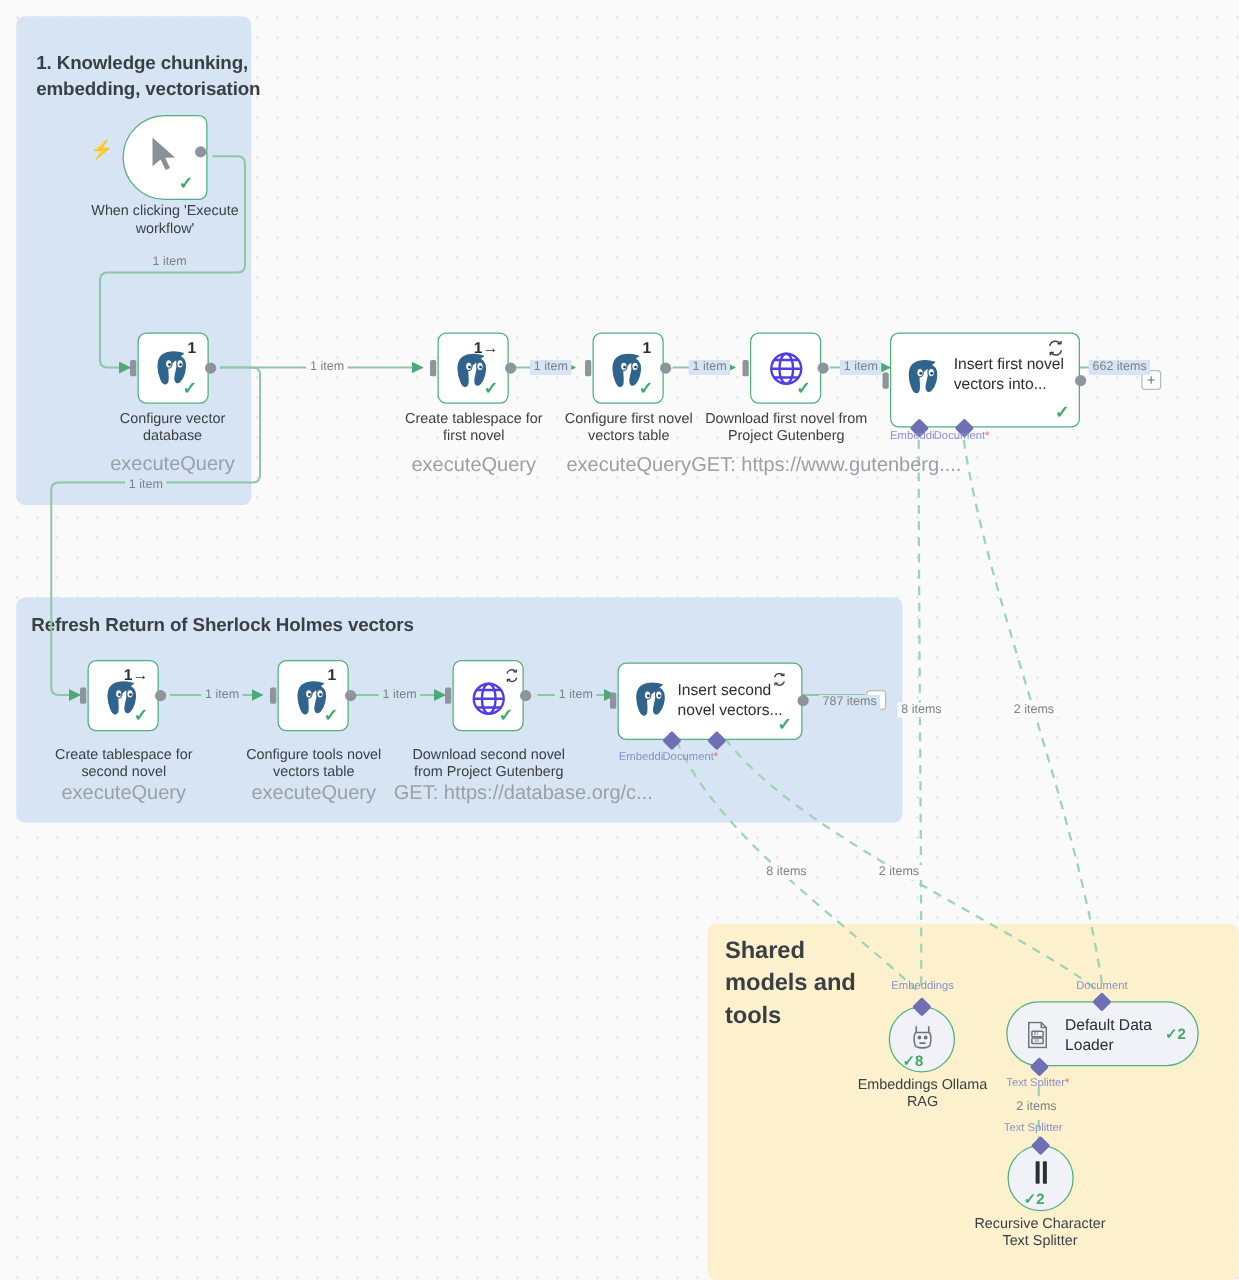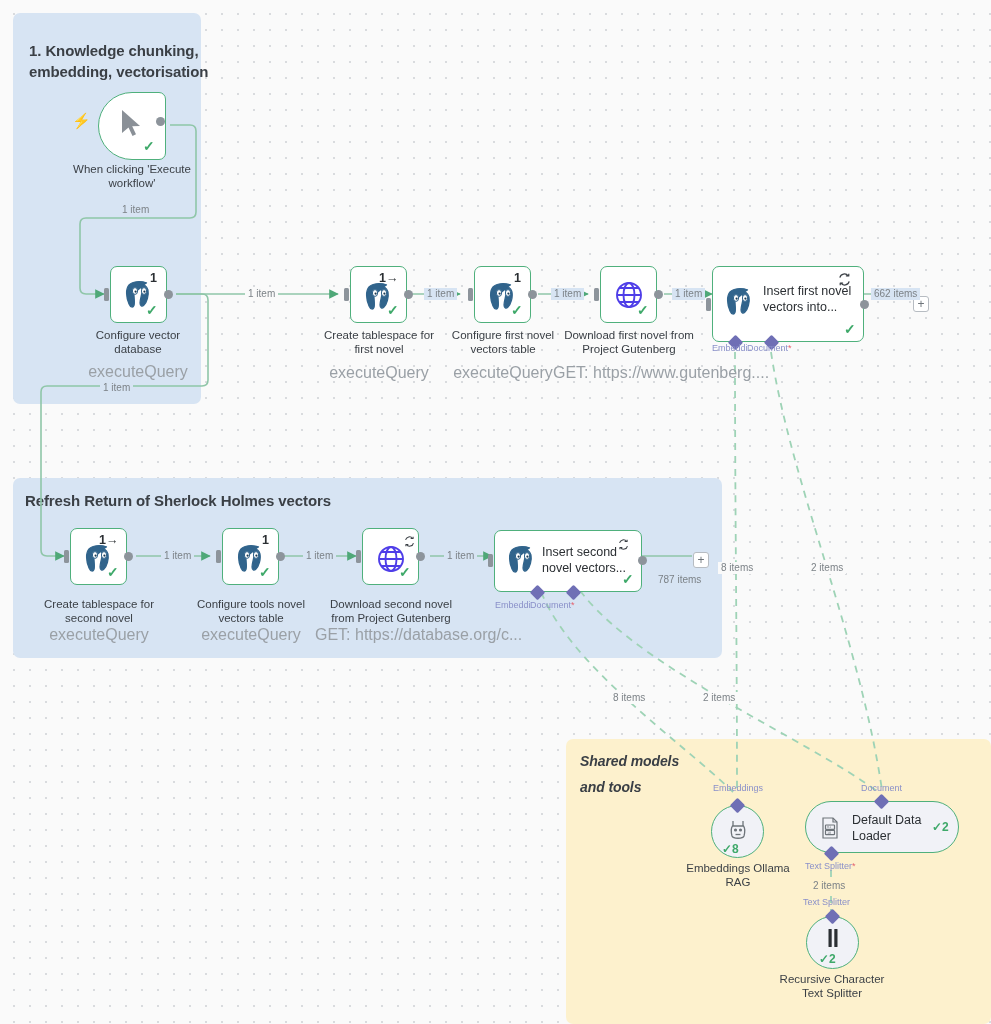--- a/index.html
+++ b/index.html
@@ -26,21 +26,21 @@
   .sticky.yellow{background:#fdf1cd;}
   .sticky-title{
     position:absolute;
     font-weight:bold;
     color:#3a3f45;
     letter-spacing:-0.1px;
   }
   .s1-title{font-size:15px;line-height:21px;left:16px;top:27px;width:200px;}
   .s2-title{font-size:15px;line-height:21px;left:12px;top:12px;}
   .s3-title{font-size:15px;line-height:21px;left:12px;top:12px;}
-  .s4-title{font-size:14px;line-height:26px;left:14px;top:9px;width:110px;font-style:italic;}
+  .s4-title{font-size:19px;line-height:26px;left:14px;top:9px;width:110px;}
 
   svg.layer{position:absolute;left:0;top:0;width:991px;height:1024px;pointer-events:none;}
 
   .node{position:absolute;}
   .nodebox{
     position:absolute;
     background:#fff;
     border:1.6px solid #4fb07c;
     border-radius:7px;
     box-sizing:border-box;
@@ -477,21 +477,21 @@
   <div class="conn-label" style="left:245px;top:288px;">1 item</div>
   <div class="conn-label" style="left:100px;top:382px;background:#d7e4f3;">1 item</div>
   <div class="conn-label" style="left:424px;top:288px;background:#d7e4f3;">1 item</div>
   <div class="conn-label" style="left:551px;top:288px;background:#d7e4f3;">1 item</div>
   <div class="conn-label" style="left:672px;top:288px;background:#d7e4f3;">1 item</div>
   <div class="conn-label" style="left:871px;top:288px;background:#d7e4f3;">662 items</div>
 
   <div class="conn-label" style="left:161px;top:550px;background:#d7e4f3;">1 item</div>
   <div class="conn-label" style="left:303px;top:550px;background:#d7e4f3;">1 item</div>
   <div class="conn-label" style="left:444px;top:550px;background:#d7e4f3;">1 item</div>
-  <div class="conn-label" style="left:655px;top:574px;background:#d7e4f3;">787 items</div>
+  <div class="conn-label" style="left:655px;top:556px;background:#d7e4f3;">787 items</div>
 
   <div class="conn-label" style="left:718px;top:562px;">8 items</div>
   <div class="conn-label" style="left:808px;top:562px;">2 items</div>
   <div class="conn-label" style="left:610px;top:692px;">8 items</div>
   <div class="conn-label" style="left:700px;top:692px;">2 items</div>
   <div class="conn-label" style="left:810px;top:880px;background:#fdf1cd;">2 items</div>
 
 </div>
 
 </body></html>

